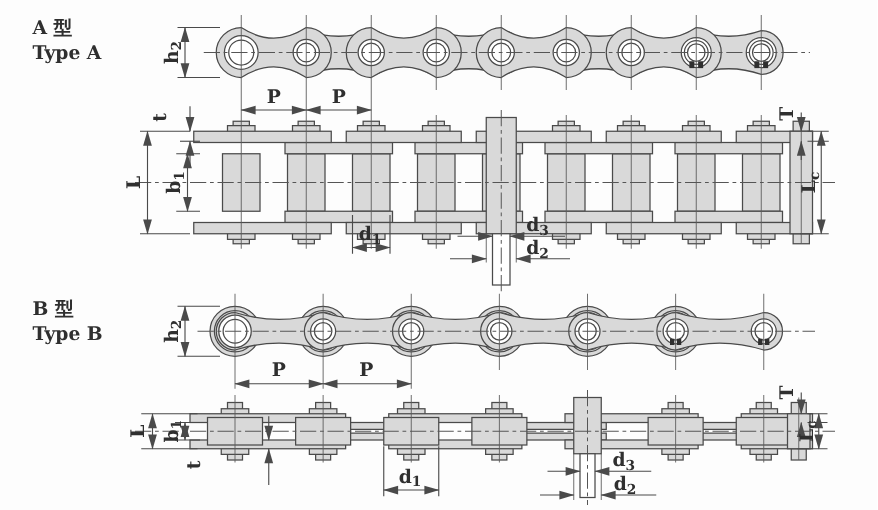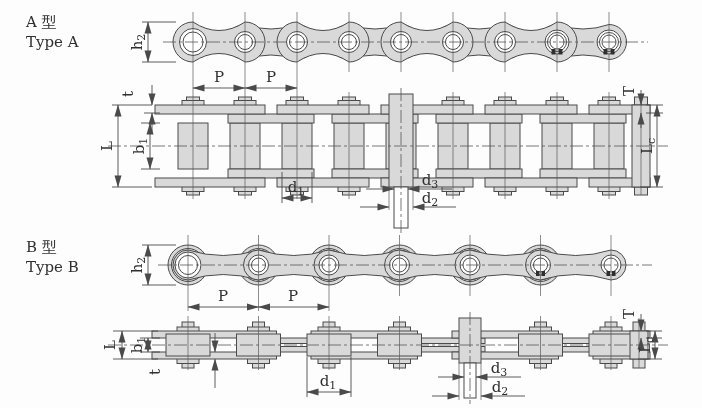--- a/index.html
+++ b/index.html
@@ -1,17 +1,17 @@
 <!DOCTYPE html>
 <html><head>
 <meta charset="utf-8">
 <style>
   html,body { margin:0; padding:0; background:#fff; }
   .stage { position:relative; width:702px; height:408px; background:#fdfdfd; overflow:hidden;
-           font-family:"DejaVu Serif", serif; }
+           font-family:"DejaVu Serif", serif;font-weight:bold; }
   svg { position:absolute; left:0; top:0; }
   .plate { fill:#d9d9d9; stroke:#4a4a4a; stroke-width:1; }
   .hole  { fill:#ffffff; stroke:#4a4a4a; stroke-width:1; }
   .wht   { fill:#ffffff; stroke:#4a4a4a; stroke-width:1; }
   .thin  { stroke:#5a5a5a; stroke-width:0.7; fill:none; }
   .cl    { stroke:#555555; stroke-width:0.8; fill:none; stroke-dasharray:13 3 3 3; }
   .dim   { stroke:#4a4a4a; stroke-width:0.9; fill:none; }
   text.lbl   { font-size:15px; fill:#2f2f2f; }
   text.title { font-size:15px; fill:#2f2f2f; }
   tspan.sub  { font-size:11px; }

